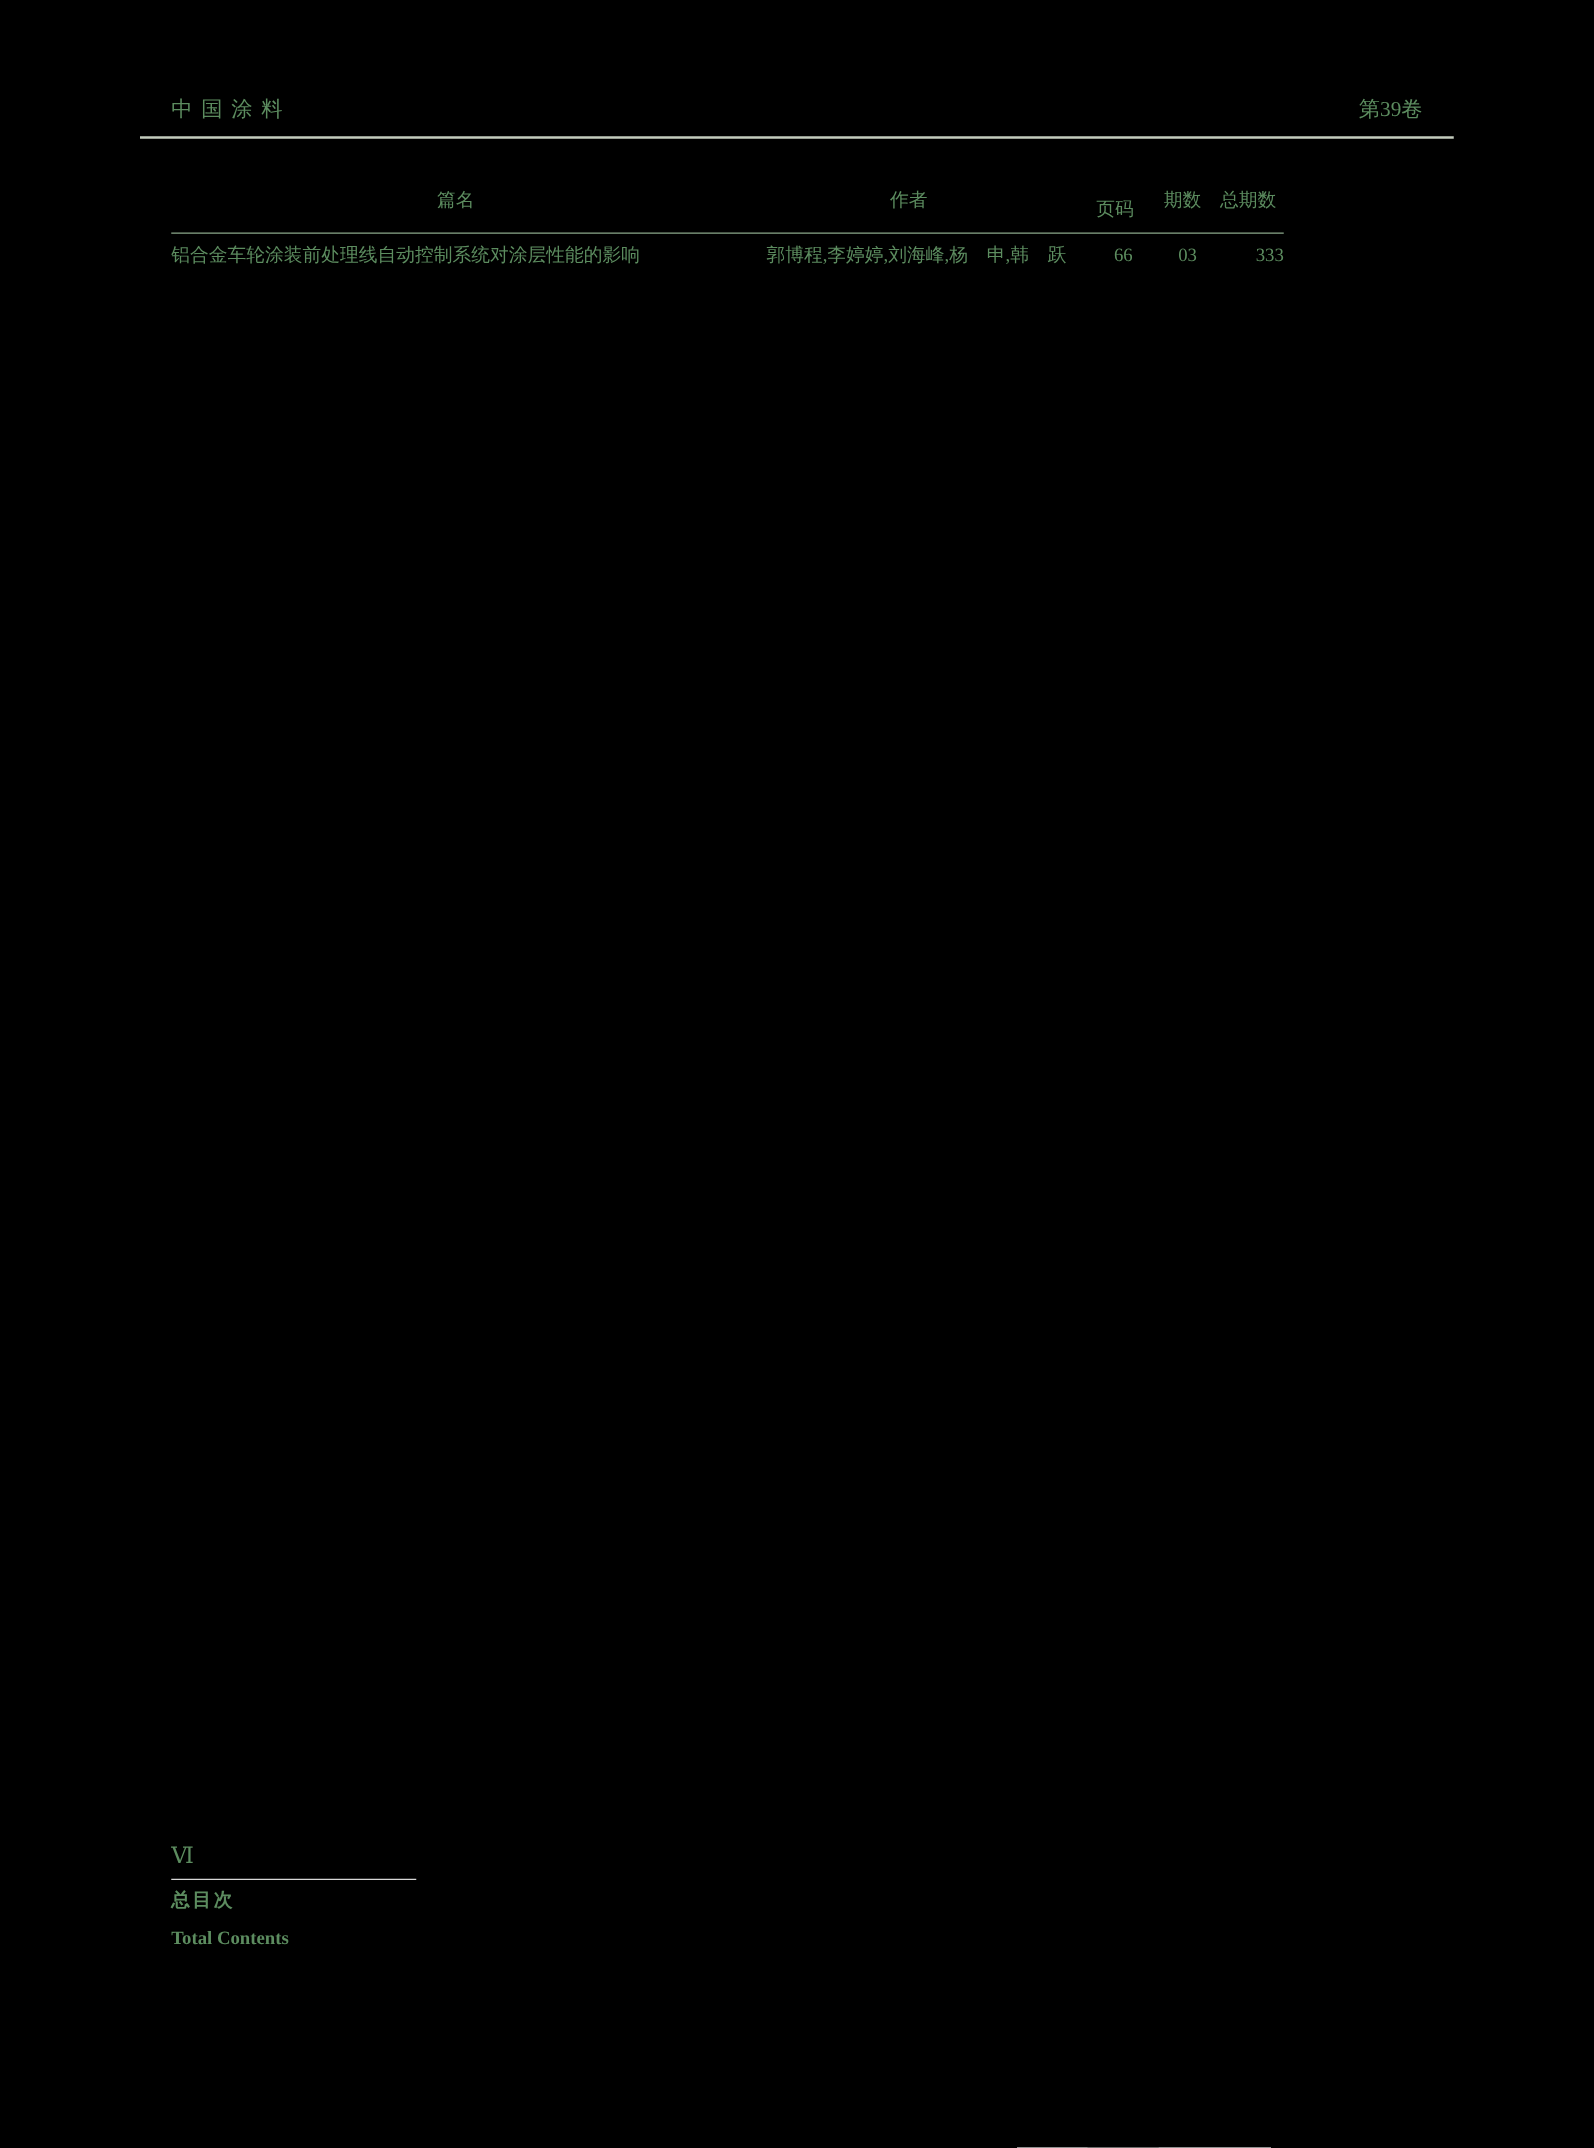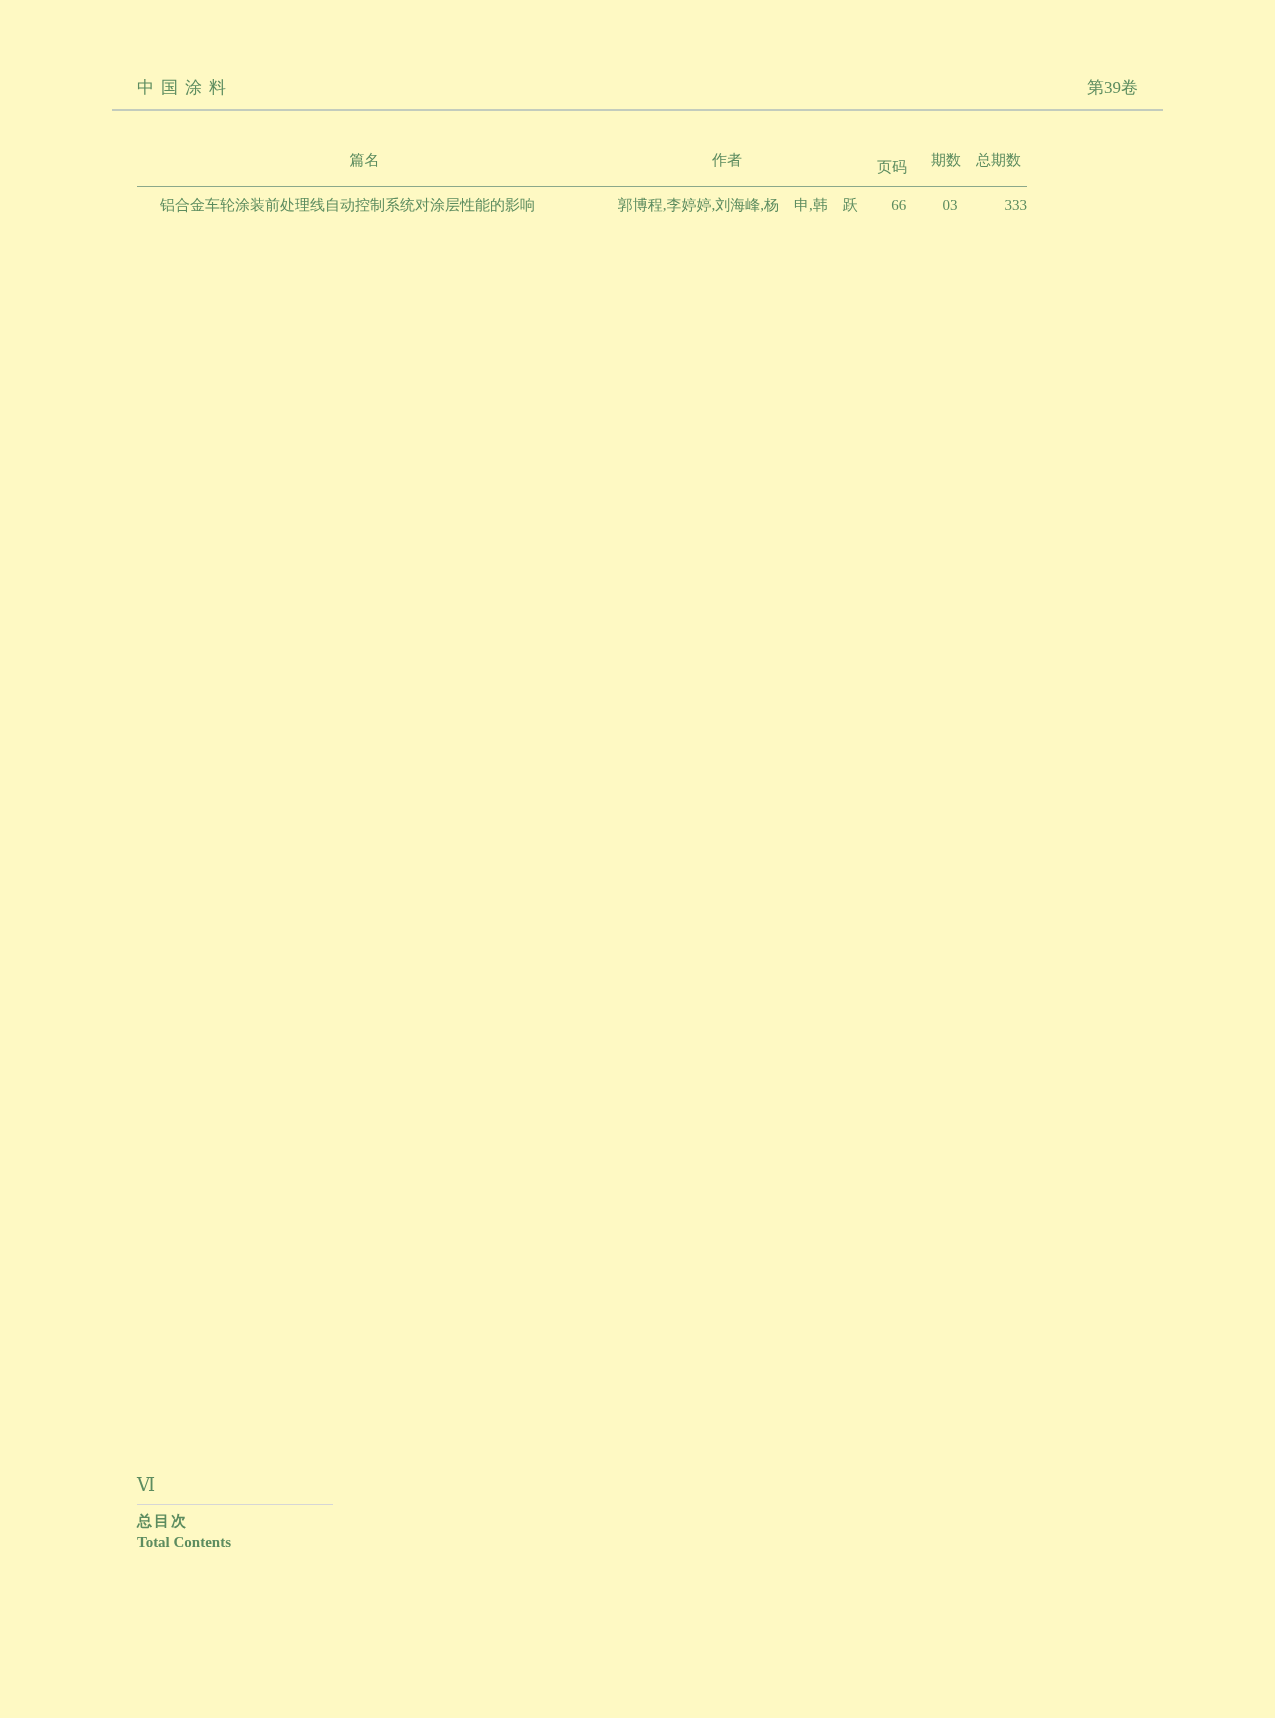--- a/index.html
+++ b/index.html
@@ -1,21 +1,21 @@
 <!DOCTYPE html>
 <html><head>
 <meta charset="utf-8">
 <style>
   * { margin:0; padding:0; box-sizing:border-box; }
   html,body { background:#ffffff; }
   body {
     width:1275px; height:1718px;
     font-family:"Liberation Serif","DejaVu Serif",serif;
   }
-  .page { position:relative; width:1275px; height:1718px; overflow:hidden; background:#fef9c3; }
+  .page { position:relative; width:1275px; height:1718px; overflow:hidden; background:#000000; }
 
   
   .top-header {
     margin:76px 112px 0 112px;
     padding:0 25px 10px 25px;
     border-bottom:2px solid #c3ccbd;
     display:flex; justify-content:space-between; align-items:flex-end;
   }
   .journal-name { color:#5c8c5f; font-size:17px; letter-spacing:7px; }
   .volume-label { color:#5c8c5f; font-size:17px;margin-left:12px; }
@@ -24,34 +24,34 @@
   .toc { margin:32px 0 0 137px; width:890px; color:#5c8c5f; font-size:15px; }
   .thead { display:flex; align-items:center; padding-bottom:9px; border-bottom:1px solid #8ba88a; }
   .h { text-align:center; }
   .h-title  { width:455px; }
   .h-author { width:270px; }
   .h-page   { width:60px;margin-top:15px; }
   .h-issue  { width:48px; }
   .h-total  { width:57px; }
 
   .row { display:flex; align-items:flex-start; padding:7px 0; line-height:22px; }
-  .cell { white-space:pre-line;text-align:center; }
+  .cell { white-space:pre-line; }
   .cell.title  { width:455px; padding-right:12px; }
   .cell.author { width:270px; padding-right:8px;margin-left:43px; }
   .cell.page   { width:60px; text-align:center; }
   .cell.issue  { width:48px; text-align:center; }
   .cell.total  { width:57px; text-align:right; }
 
   
   .footer { position:absolute; left:137px; top:1474px; color:#5c8c5f; }
   .footer-roman { font-size:18px; }
   .footer-rule { width:196px; border-top:1px solid #d6d6d6; margin:8px 0 7px 0; }
   .footer-cn { font-size:15px; font-weight:bold; letter-spacing:2px;
                font-family:"Liberation Sans","DejaVu Sans",sans-serif; }
-  .footer-en { font-size:15px; font-weight:bold; margin-top:3px; }
+  .footer-en { font-size:15px; font-weight:bold; margin-top:13px; }
 </style>
 </head>
 <body>
 
 <div class="page">
 
   <div class="top-header">
     <span class="journal-name">中国涂料</span>
     <span class="volume-label">第39卷</span>
   </div>

